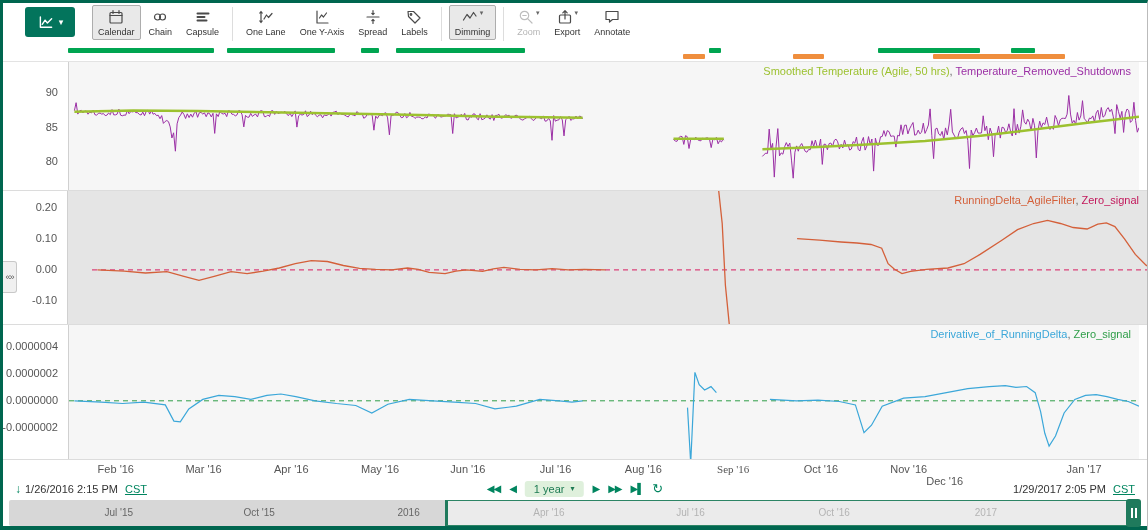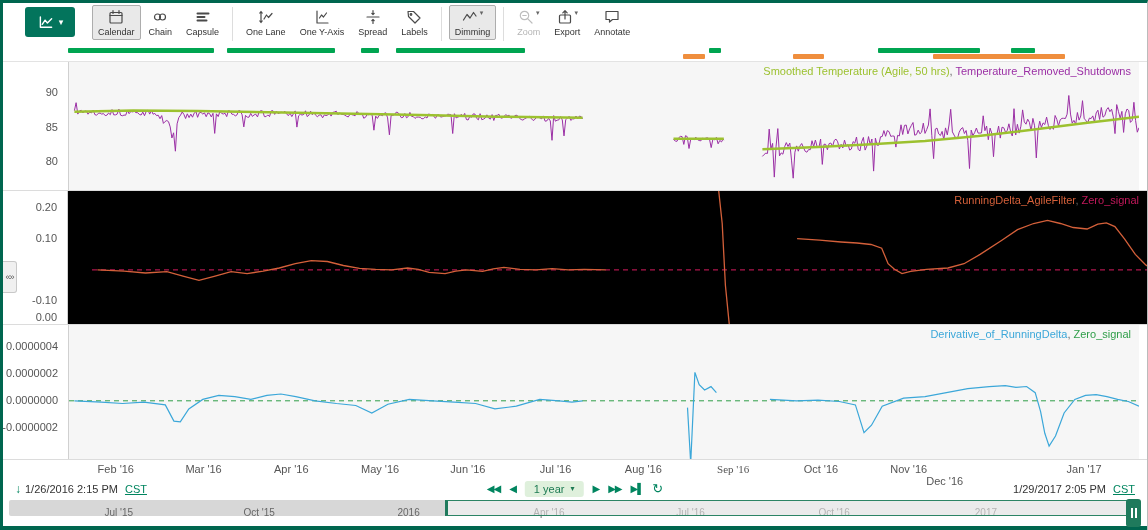--- a/index.html
+++ b/index.html
@@ -45,21 +45,21 @@
   .range-start,.range-end{display:flex;align-items:center;gap:4px;}
   .down{color:#00855f;font-weight:bold;font-size:12px;}
   .tz{color:#00855f;text-decoration:underline;margin-left:3px;cursor:pointer;}
   .nav{position:absolute;left:50%;transform:translateX(-50%);display:flex;align-items:center;gap:9px;color:#00855f;}
   .navbtn{cursor:pointer;font-size:10px;letter-spacing:-1px;color:#00855f;}
   .navbtn.refresh{font-size:13px;letter-spacing:0;}
   .chip{display:flex;align-items:center;gap:6px;background:#dff0dc;color:#1c7a52;padding:2px 9px;border-radius:3px;cursor:pointer;}
   .chip .caret{font-size:8px;}
   .range-end{margin-left:auto;text-align:center;}
   
-  .sb-track{position:relative;height:16px;margin:1px 6px 0 6px;background:#d7d7d7;border-radius:2px;overflow:visible;}
+  .sb-track{position:relative;height:26px;margin:1px 6px 0 6px;background:#d7d7d7;border-radius:2px;overflow:visible;}
   .sb-label{position:absolute;top:7px;transform:translateX(-50%);font-size:10px;color:#666;white-space:nowrap;}
   .sb-sel{position:absolute;top:0;bottom:0;background:rgba(255,255,255,0.5);
           border-top:1px solid #2c8465;border-bottom:1px solid #2c8465;border-right:1px solid #2c8465;
           border-left:3px solid #1f7a5c;box-sizing:border-box;cursor:grab;}
   .sb-handle{position:absolute;right:-8px;top:-2px;width:15px;height:28px;background:#1f7a5c;border-radius:3px;
              display:flex;align-items:center;justify-content:center;gap:2px;cursor:grab;z-index:3;}
   .sb-handle i{display:block;width:2px;height:10px;background:#fff;}
   .bottom-strip{position:absolute;left:0;right:0;bottom:0;height:4px;background:#00664f;}
   
   .collapse-tab{position:absolute;left:0;top:258px;width:13px;height:30px;background:#f0f0f0;
@@ -241,24 +241,24 @@
             <path d="M604.5 76.8 L654.8 76.8" fill="none" stroke="#9cc12f" stroke-width="2.5"></path>
             <path d="M693.4 87.2 L749.0 85.1 L802.5 82.3 L856.0 78.9 L909.5 74.0 L963.0 67.8 L1016.5 60.9 L1070.0 54.7" fill="none" stroke="#9cc12f" stroke-width="2.5"></path>
           </svg>
         <div class="legend"><span style="color: rgb(156, 193, 47);">Smoothed Temperature (Agile, 50 hrs)</span><span style="color: rgb(102, 102, 102);">, </span><span style="color: rgb(155, 47, 165);">Temperature_Removed_Shutdowns</span></div>
       </div>
     </div>
     <div class="lane-row">
       <div class="axis">
           <span class="tick" style="top: 10.0116px;">0.20</span>
           <span class="tick" style="top: 40.9419px;">0.10</span>
-          <span class="tick" style="top: 71.8721px; margin-top: 48px;">0.00</span>
+          <span class="tick" style="top: 71.8721px;">0.00</span>
           <span class="tick" style="top: 102.802px;">-0.10</span>
         </div>
-      <div class="plot" style="height: 133px; background: #000000; padding-left: 24px;">
+      <div class="plot" style="height: 133px; background: #e5e5e5; padding-left: 24px;">
           <svg width="1070" height="133" viewBox="0 0 1070 133">
             <path d="M0.0 78.9 L1070.0 78.9" fill="none" stroke="#d81b60" stroke-width="1" stroke-dasharray="5 4"></path>
             <path d="M5.4 78.9 L32.1 80.1 L53.5 82.0 L74.9 80.7 L91.0 85.1 L107.0 89.4 L123.1 85.1 L139.1 80.7 L155.1 82.6 L171.2 80.1 L187.3 77.0 L203.3 72.7 L219.3 69.6 L235.4 70.5 L251.4 74.5 L267.5 77.3 L283.6 78.3 L299.6 78.9 L315.6 77.0 L326.3 78.3 L337.1 81.3 L353.1 82.6 L363.8 80.1 L374.5 78.9 L390.6 80.4 L401.3 77.9 L411.9 76.4 L428.0 78.3 L444.0 78.9 L460.1 77.6 L476.2 78.9 L492.2 78.3 L513.6 78.9" fill="none" stroke="#d4603a" stroke-width="1.3"></path>
             <path d="M625.9 -7.7 L630.2 32.5 L633.4 94.3 L637.7 137.6" fill="none" stroke="#d4603a" stroke-width="1.3"></path>
             <path d="M705.1 47.6 L727.6 49.2 L749.0 51.0 L765.0 52.0 L779.0 53.5 L789.7 57.2 L796.1 72.7 L802.5 78.3 L810.0 82.6 L818.6 80.4 L834.6 78.3 L856.0 77.0 L872.0 72.7 L888.1 63.4 L909.5 49.5 L925.5 38.7 L941.6 32.5 L955.5 29.4 L968.4 32.5 L981.2 36.5 L995.1 38.0 L1005.8 33.1 L1014.4 31.9 L1022.9 35.6 L1032.5 47.9 L1043.3 63.4 L1054.0 74.2 L1062.5 78.3 L1070.0 81.3" fill="none" stroke="#d4603a" stroke-width="1.3"></path>
           </svg>
         <div class="legend"><span style="color: rgb(212, 96, 58);">RunningDelta_AgileFilter</span><span style="color: rgb(102, 102, 102);">, </span><span style="color: rgb(194, 24, 91);">Zero_signal</span></div>
       </div>
     </div>
     <div class="lane-row">

